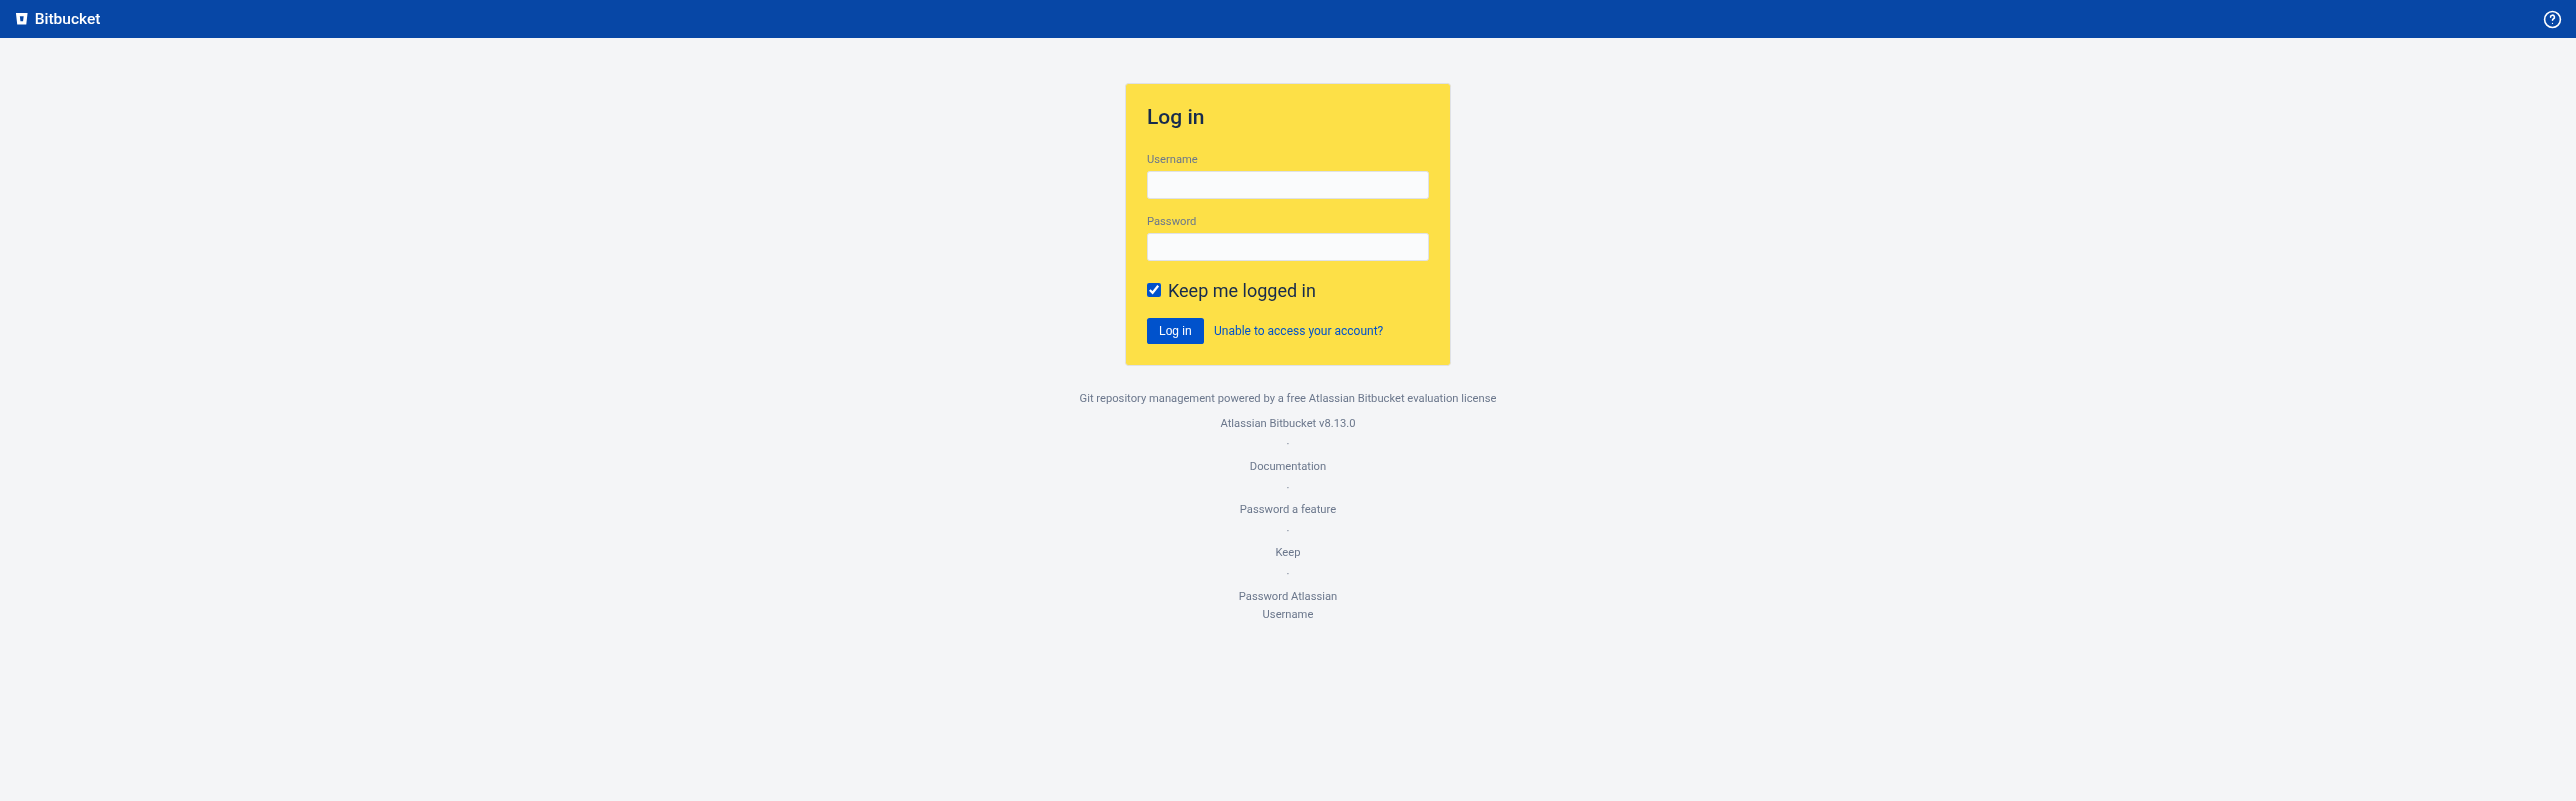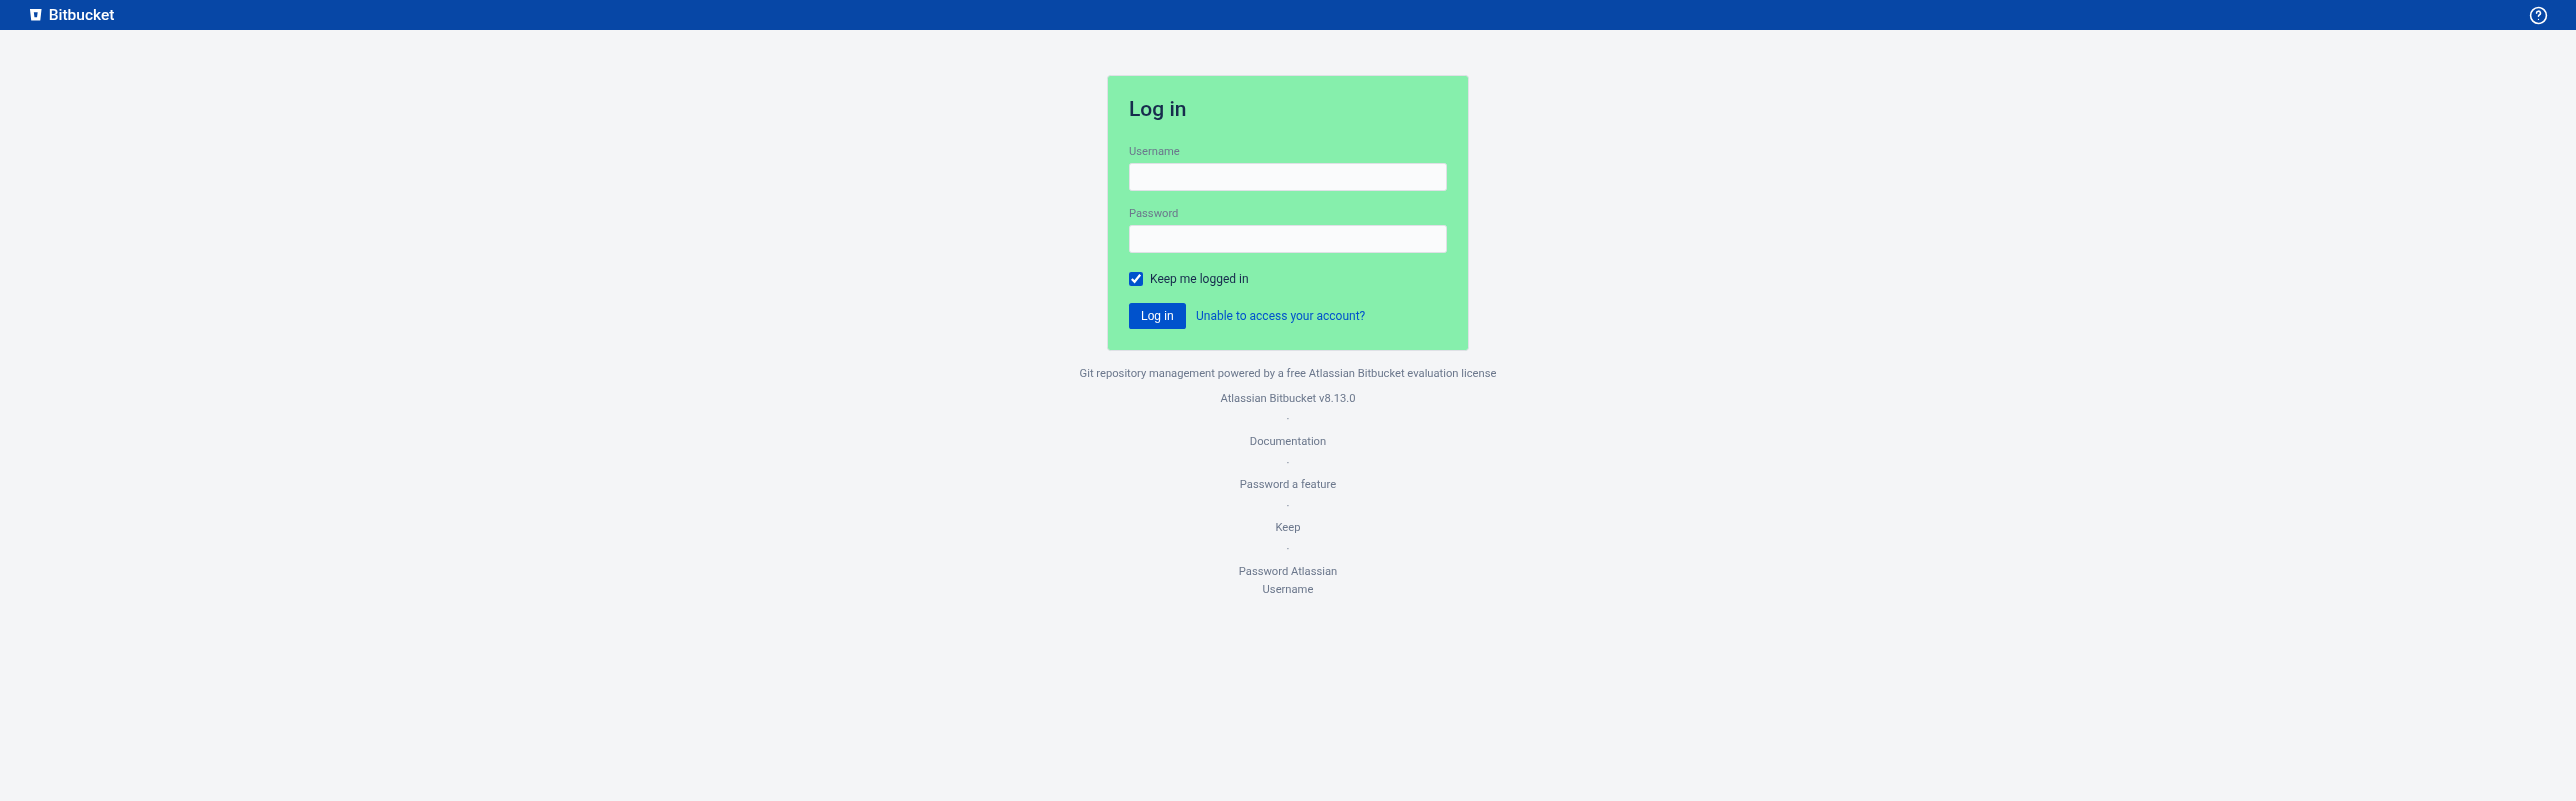--- a/index.html
+++ b/index.html
@@ -7,25 +7,25 @@
       padding: 0;
       box-sizing: border-box;
     }
     body {
       font-family: -apple-system, BlinkMacSystemFont, "Segoe UI", Roboto, Helvetica, Arial, sans-serif;
       background: #f4f5f7;
       color: #172b4d;
     }
     .header {
       background: #0747a6;
-      height: 30px;
+      height: 38px;
       display: flex;
       align-items: center;
       justify-content: space-between;
-      padding: 0 28px;
+      padding: 0 14px;
     }
     .logo-wrap {
       display: flex;
       align-items: center;
       gap: 5.2px;
     }
     .logo-icon {
       display: flex;
       align-items: center;
     }
@@ -40,22 +40,22 @@
       display: flex;
       align-items: center;
     }
     .main {
       display: flex;
       flex-direction: column;
       align-items: center;
       padding-top: 45px;
     }
     .login-card {
-      background: #86efac;
-      width: 362px;
+      background: #fde047;
+      width: 326px;
       border: 0.9px solid #dfe1e6;
       border-radius: 3.4px;
       padding: 21px;
     }
     .card-title {
       font-size: 21px;
       font-weight: 500;
       color: #172b4d;
       margin-bottom: 24px;
     }
@@ -83,21 +83,21 @@
       margin-top: 3.4px;
       margin-bottom: 17px;
     }
     .checkbox {
       width: 14px;
       height: 14px;
       accent-color: #0052cc;
       cursor: pointer;
     }
     .checkbox-label {
-      font-size: 12px;
+      font-size: 18px;
       color: #172b4d;
       cursor: pointer;
       text-align: center;
     }
     .actions-row {
       display: flex;
       align-items: center;
       gap: 10.3px;
     }
     .login-button {
@@ -110,21 +110,21 @@
       font-weight: 500;
       cursor: pointer;
     }
     .help-link {
       color: #0052cc;
       font-size: 12px;
       text-decoration: none;
       cursor: pointer;
     }
     .footer {
-      margin-top: 16px;
+      margin-top: 26px;
       text-align: center;
       color: #6b778c;
       font-size: 11.2px;
     }
     .footer-tagline {
       margin-bottom: 12px;
     }
     .footer-links {
       display: flex;
       justify-content: center;

